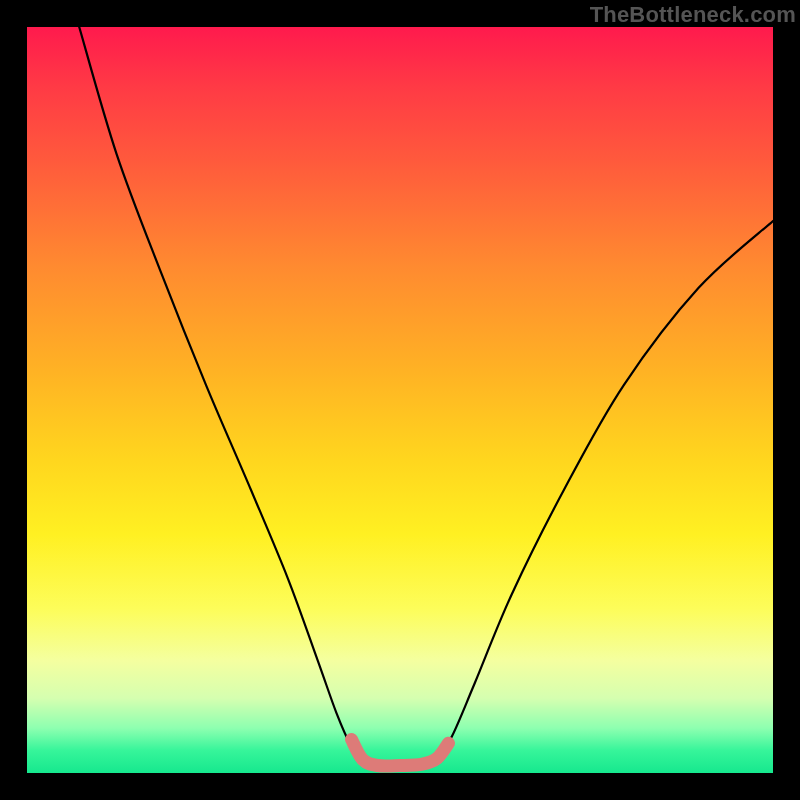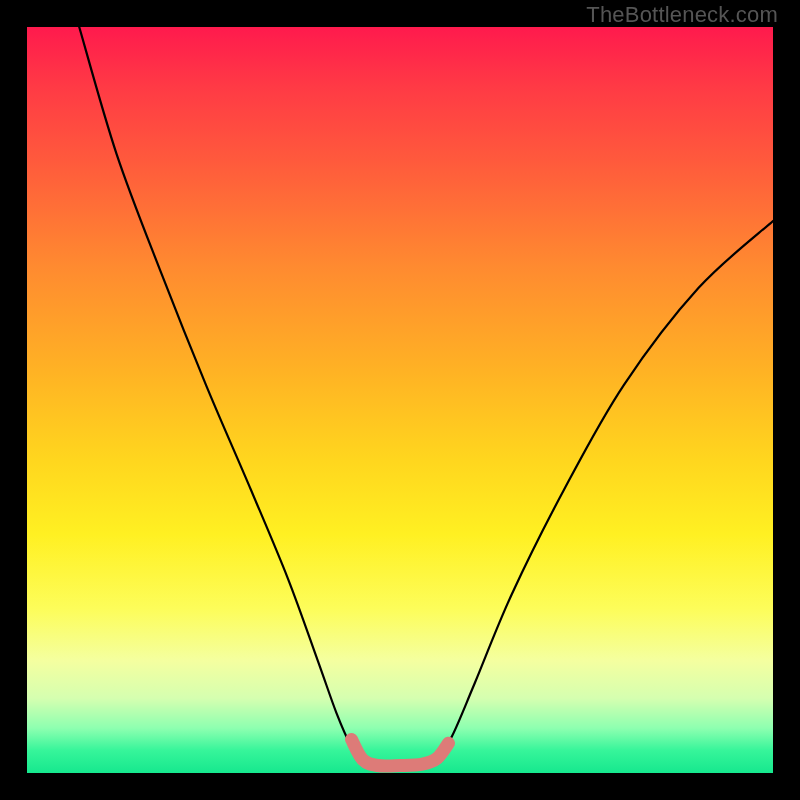--- a/index.html
+++ b/index.html
@@ -12,24 +12,24 @@
     font-family: Arial, Helvetica, sans-serif;
   }
   .wrap {
     position: relative;
     width: 800px;
     height: 800px;
   }
   .watermark {
     position: absolute;
     top: 2px;
-    right: 22px;
+    right: 4px;
     color: #555;
     font-size: 22px;
-    font-weight: 400;
+    font-weight: 700;
     letter-spacing: 0.2px;
     z-index: 3;
   }
   .plot {
     position: absolute;
     left: 27px;
     top: 27px;
     width: 746px;
     height: 746px;
     

